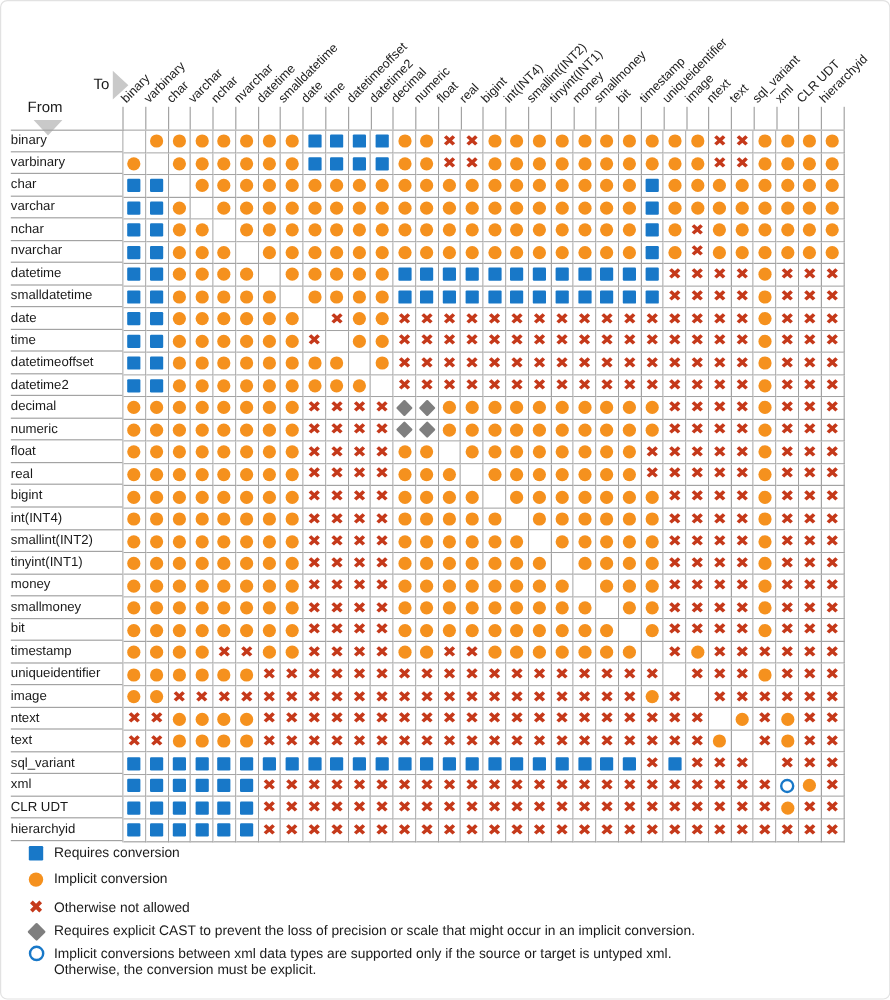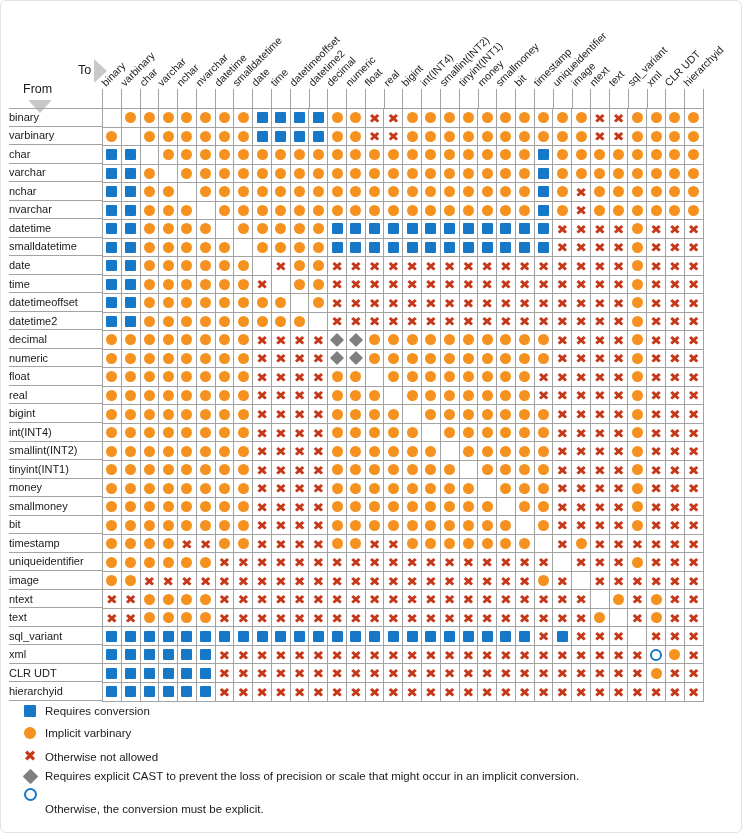--- a/index.html
+++ b/index.html
@@ -3177,35 +3177,36 @@
     <div class="legend-item" style="top:704px;">
       <span class="licon">
           <span class="l-E" style="background: rgb(24, 120, 200);"></span>
         </span>
       <span class="txt">Requires conversion</span>
     </div>
     <div class="legend-item" style="top:726px;">
       <span class="licon">
           <span class="l-I" style="background: rgb(245, 145, 30);"></span>
         </span>
-      <span class="txt">Implicit varbinary</span>
+      <span class="txt">Implicit conversion</span>
     </div>
     <div class="legend-item" style="top:748px;">
       <span class="licon">
           <span class="l-X" style="color: rgb(197, 57, 26);">✖</span>
         </span>
       <span class="txt">Otherwise not allowed</span>
     </div>
     <div class="legend-item" style="top:769px;">
       <span class="licon">
           <span class="l-D" style="background: rgb(127, 127, 127);"></span>
         </span>
       <span class="txt">Requires explicit CAST to prevent the loss of precision or scale that might occur in an implicit conversion.</span>
     </div>
     <div class="legend-item" style="top:787px;">
       <span class="licon">
           <span class="l-O" style="border-color: rgb(24, 120, 200);"></span>
         </span>
+      <span class="txt">Implicit conversions between xml data types are supported only if the source or target is untyped xml.</span>
     </div>
     <span class="legend-line2" style="left:44px;top:802px;">Otherwise, the conversion must be explicit.</span>
   </div>
 
 </div>
 
 </body></html>

